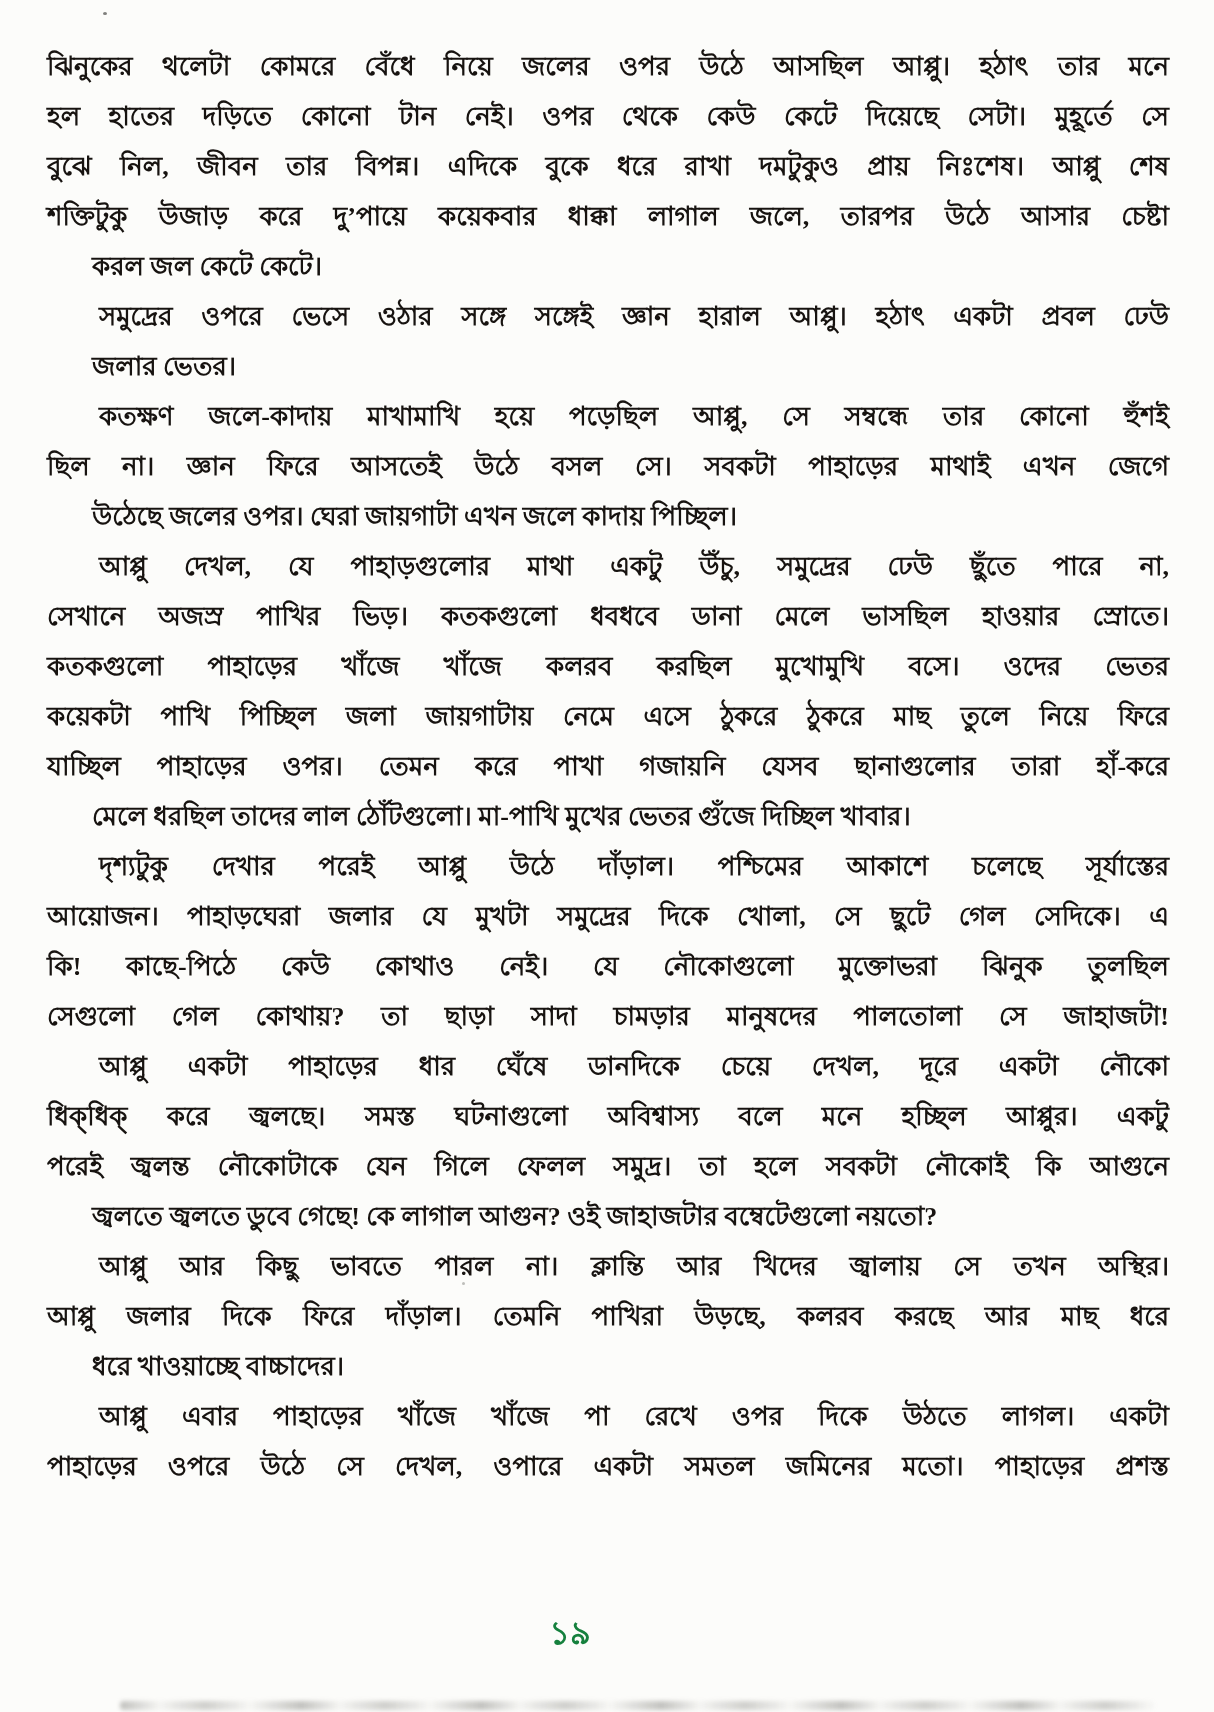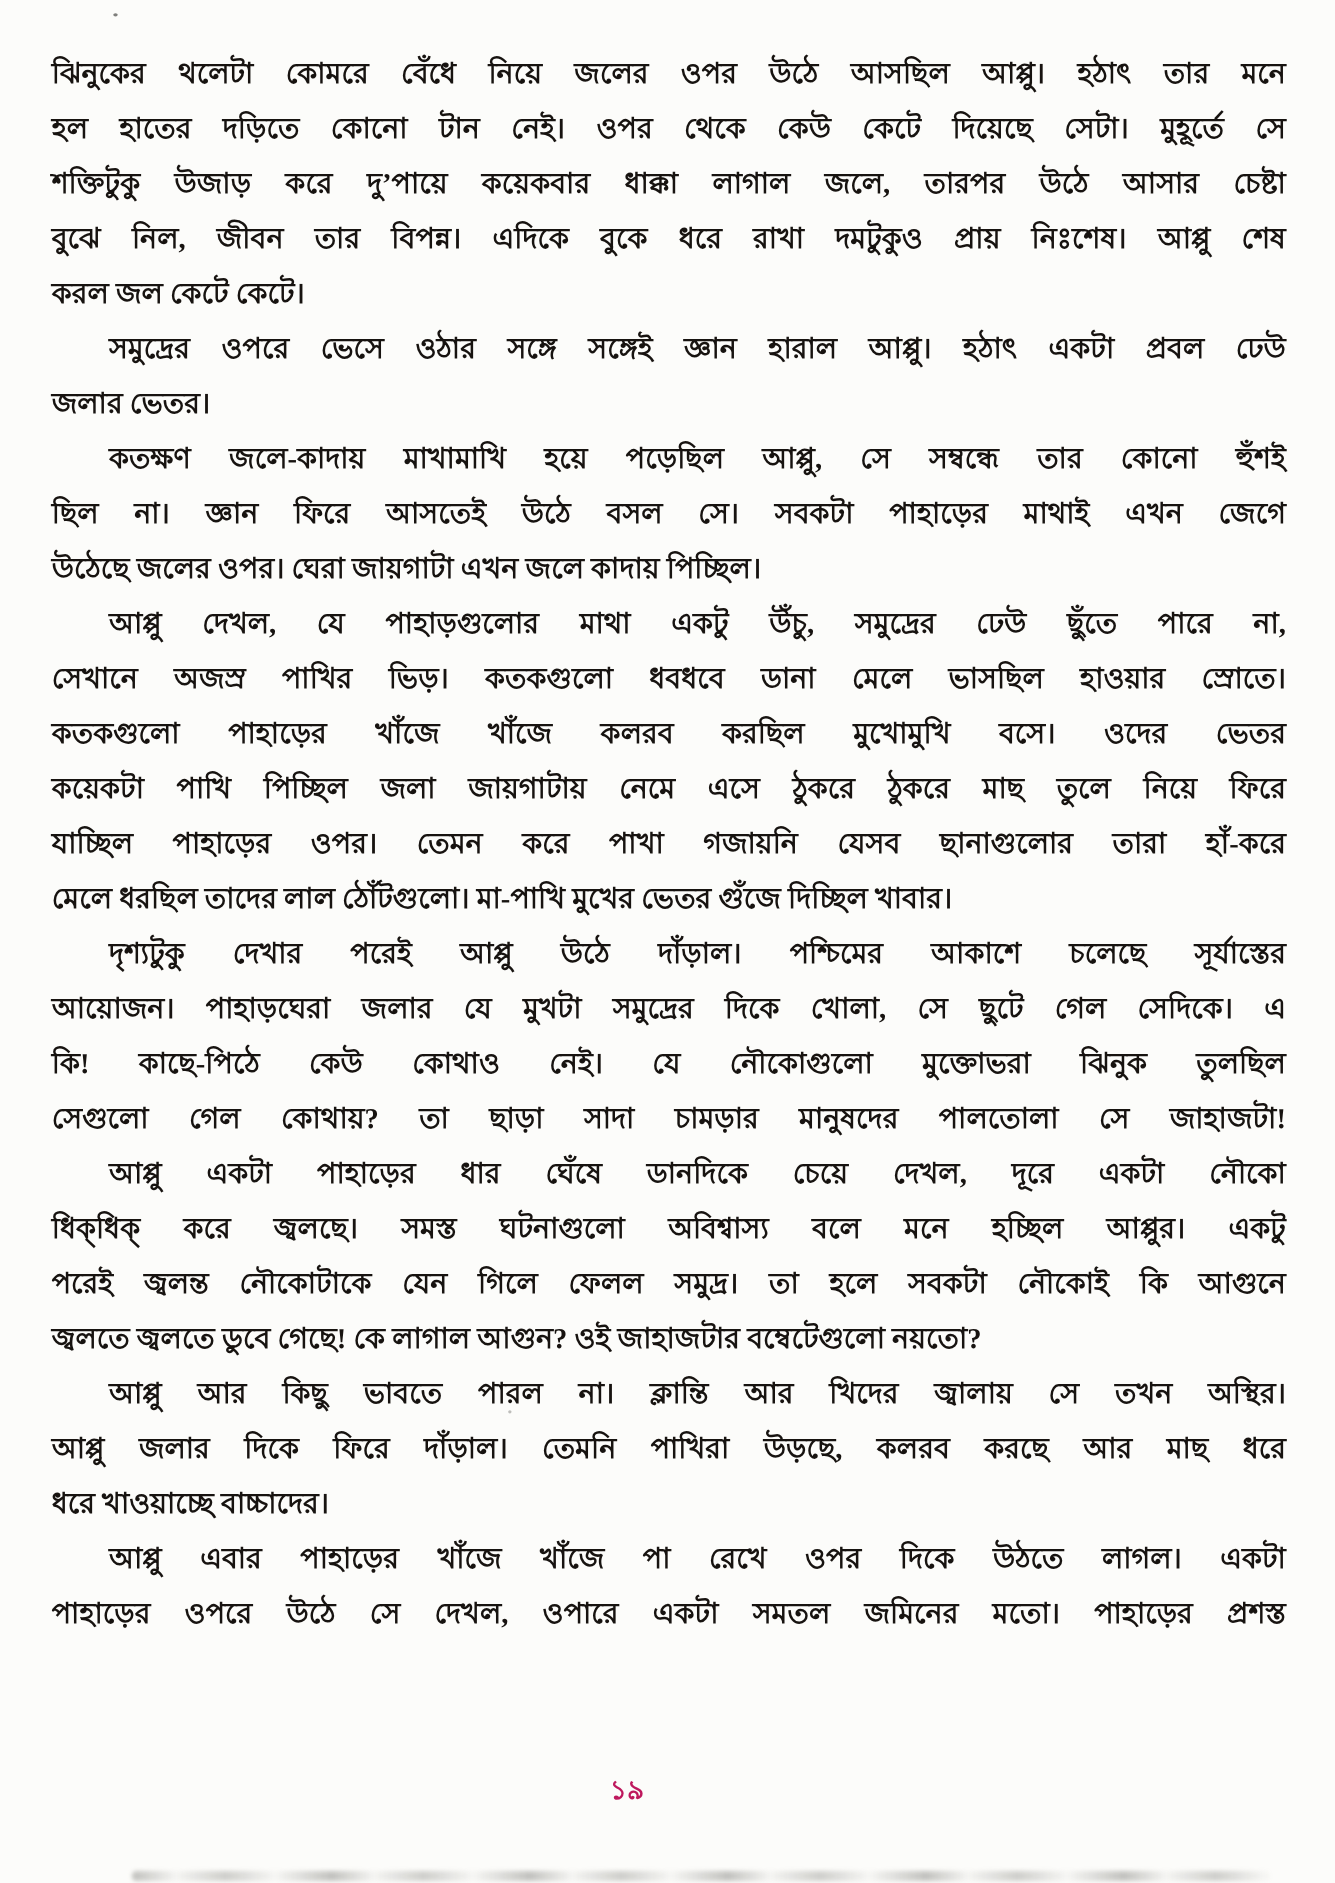--- a/index.html
+++ b/index.html
@@ -26,30 +26,30 @@
     line-height: 50px;
     height: 50px;
     color: #171310;
     font-weight: 600;
     text-align: justify;
     text-align-last: justify;
     white-space: normal;
     overflow: visible;
   }
   .line.indent { text-indent: 52px; font-family: Liberation Serif, serif; }
-  .line.last   { text-align-last: left; }
+  .line.last   { text-align-last: left; margin-left: 45px; }
   .page-number {
     position: absolute;
     top: 1608px;
     left: 0;
     width: 1140px;
     text-align: center;
-    font-size: 24px;
+    font-size: 32px;
     font-weight: 600;
-    color: #be185d;
+    color: #15803d;
   }
   .speck {
     position: absolute;
     background: #4a4a46;
     border-radius: 50%;
     opacity: 0.7;
   }
   .speck-1 { left: 103px; top: 12px; width: 4px; height: 3px; }
   .speck-2 { left: 462px; top: 1282px; width: 3px; height: 3px; opacity: 0.35; }
   .scan-smudge {
@@ -68,22 +68,22 @@
     border-radius: 4px;
   }
 </style>
 </head>
 <body>
 
 <div class="page">
   <div class="text-block">
       <div class="line">ঝিনুকের থলেটা কোমরে বেঁধে নিয়ে জলের ওপর উঠে আসছিল আপ্পু। হঠাৎ তার মনে</div>
       <div class="line">হল হাতের দড়িতে কোনো টান নেই। ওপর থেকে কেউ কেটে দিয়েছে সেটা। মুহূর্তে সে</div>
+      <div class="line">বুঝে নিল, জীবন তার বিপন্ন। এদিকে বুকে ধরে রাখা দমটুকুও প্রায় নিঃশেষ। আপ্পু শেষ</div>
       <div class="line">শক্তিটুকু উজাড় করে দু’পায়ে কয়েকবার ধাক্কা লাগাল জলে, তারপর উঠে আসার চেষ্টা</div>
-      <div class="line">বুঝে নিল, জীবন তার বিপন্ন। এদিকে বুকে ধরে রাখা দমটুকুও প্রায় নিঃশেষ। আপ্পু শেষ</div>
       <div class="line last">করল জল কেটে কেটে।</div>
       <div class="line indent">সমুদ্রের ওপরে ভেসে ওঠার সঙ্গে সঙ্গেই জ্ঞান হারাল আপ্পু। হঠাৎ একটা প্রবল ঢেউ</div>
       <div class="line last">জলার ভেতর।</div>
       <div class="line indent">কতক্ষণ জলে-কাদায় মাখামাখি হয়ে পড়েছিল আপ্পু, সে সম্বন্ধে তার কোনো হুঁশই</div>
       <div class="line">ছিল না। জ্ঞান ফিরে আসতেই উঠে বসল সে। সবকটা পাহাড়ের মাথাই এখন জেগে</div>
       <div class="line last">উঠেছে জলের ওপর। ঘেরা জায়গাটা এখন জলে কাদায় পিচ্ছিল।</div>
       <div class="line indent">আপ্পু দেখল, যে পাহাড়গুলোর মাথা একটু উঁচু, সমুদ্রের ঢেউ ছুঁতে পারে না,</div>
       <div class="line">সেখানে অজস্র পাখির ভিড়। কতকগুলো ধবধবে ডানা মেলে ভাসছিল হাওয়ার স্রোতে।</div>
       <div class="line">কতকগুলো পাহাড়ের খাঁজে খাঁজে কলরব করছিল মুখোমুখি বসে। ওদের ভেতর</div>
       <div class="line">কয়েকটা পাখি পিচ্ছিল জলা জায়গাটায় নেমে এসে ঠুকরে ঠুকরে মাছ তুলে নিয়ে ফিরে</div>

